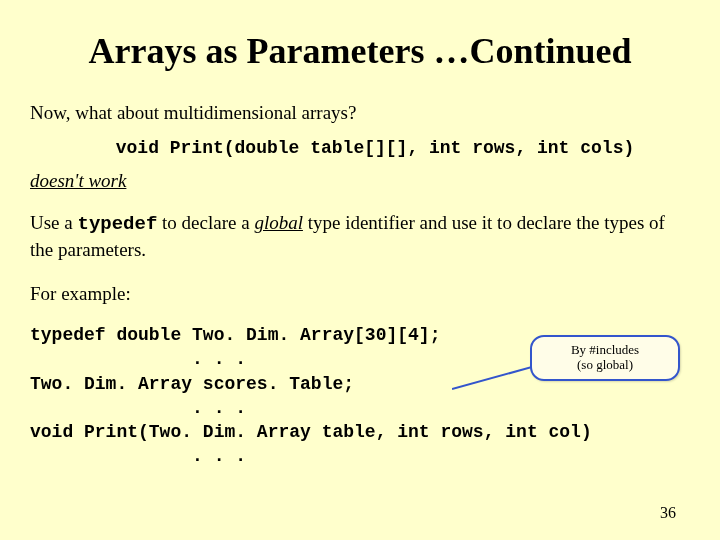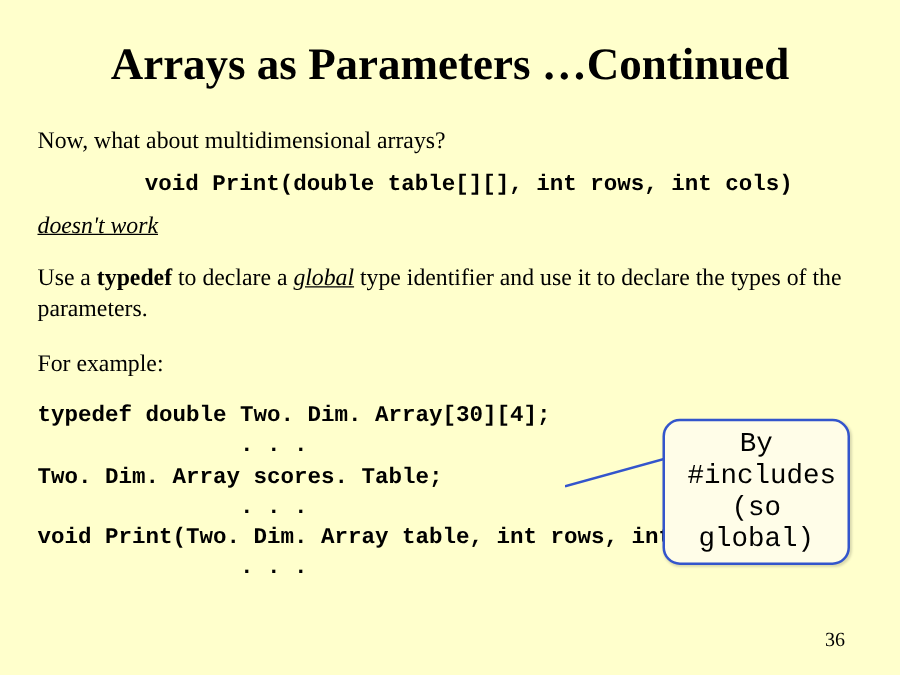--- a/index.html
+++ b/index.html
@@ -42,21 +42,21 @@
     text-align: center;
   }
   .doesnt-work {
     font-style: italic;
     text-decoration: underline;
     font-size: 19px;
     margin-top: 6px;
     margin-bottom: 18px;
   }
   .typedef-word {
-    font-family: Liberation Serif, serif;
+    font-family: Liberation Mono, monospace;
     font-weight: bold;
   }
   .global-word {
     font-style: italic;
     text-decoration: underline;
   }
   .for-example {
     font-size: 19px;
     margin-top: 20px;
     margin-bottom: 18px;
@@ -73,22 +73,22 @@
     position: absolute;
     right: 40px;
     top: 335px;
     width: 150px;
   }
   .callout-box {
     background: #fffde8;
     border: 2px solid #3355cc;
     border-radius: 14px;
     padding: 6px 18px;
-    font-family: Liberation Mono, monospace;
-    font-size: 22px;
+    font-family: Liberation Serif, serif;
+    font-size: 13px;
     text-align: center;
     line-height: 1.15;
     box-shadow: 1px 1px 2px rgba(0,0,0,0.15);
   }
   .callout-connector {
     position: absolute;
     right: 188px;
     top: 365px;
     width: 80px;
     height: 30px;

